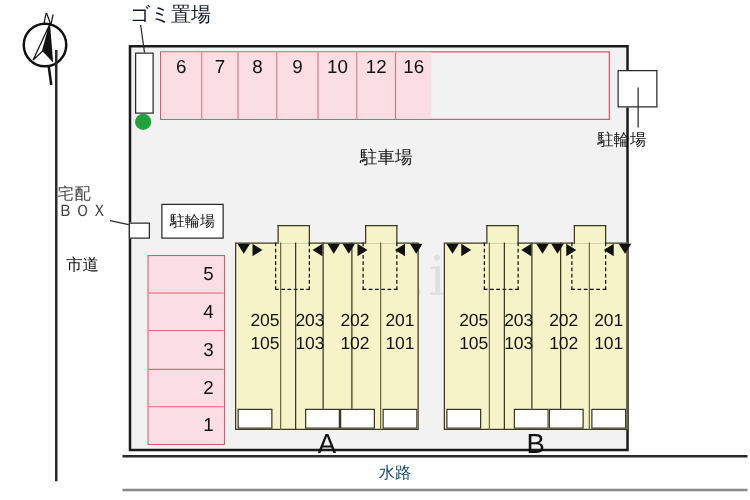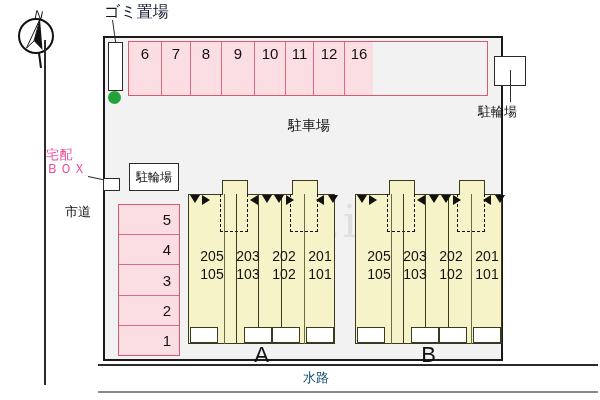--- a/index.html
+++ b/index.html
@@ -204,21 +204,21 @@
     height: 13px;
     background: #ffffff;
     border: 1px solid #2a2a2a;
     box-sizing: border-box;
   }
   .takuhai-label {
     position: absolute;
     left: 46px;
     top: 148px;
     font-size: 13px;
-    color: #ec4899;
+    color: #404040;
     line-height: 1.08;
     white-space: nowrap;
     letter-spacing: 0.5px;
   }
   .takuhai-leader {
     position: absolute;
     left: 88px;
     top: 176px;
     width: 22px;
     height: 1px;
@@ -226,21 +226,20 @@
     transform: rotate(12deg);
     transform-origin: left center;
   }
   .shidou-label {
     position: absolute;
     left: 53px;
     top: 203px;
     font-size: 13px;
     color: #111;
     white-space: nowrap;
-    margin-left: 12px;
   }
 
   
   .chusha-label {
     position: absolute;
     left: 288px;
     top: 117px;
     font-size: 14px;
     color: #111;
   }
@@ -382,21 +381,20 @@
   <div class="gomi-leader"></div>
   <div class="gomi-box"></div>
   <div class="gomi-dot"></div>
 
   <div class="stall-row-top" id="top-row" style="width: 360px;">
       <div class="stall-top" style="width: 33px;">6</div>
       <div class="stall-top" style="width: 29px;">7</div>
       <div class="stall-top" style="width: 31px;">8</div>
       <div class="stall-top" style="width: 33px;">9</div>
       <div class="stall-top" style="width: 31px;">10</div>
-      <div class="stall-top" style="width: 28px;">11</div>
       <div class="stall-top" style="width: 31px;">12</div>
       <div class="stall-top" style="width: 28px;">16</div>
     </div>
 
   <div class="chusha-label">駐車場</div>
 
   <div class="bike-right-box"></div>
   <div class="bike-right-leader"></div>
   <div class="bike-right-label">駐輪場</div>
 

